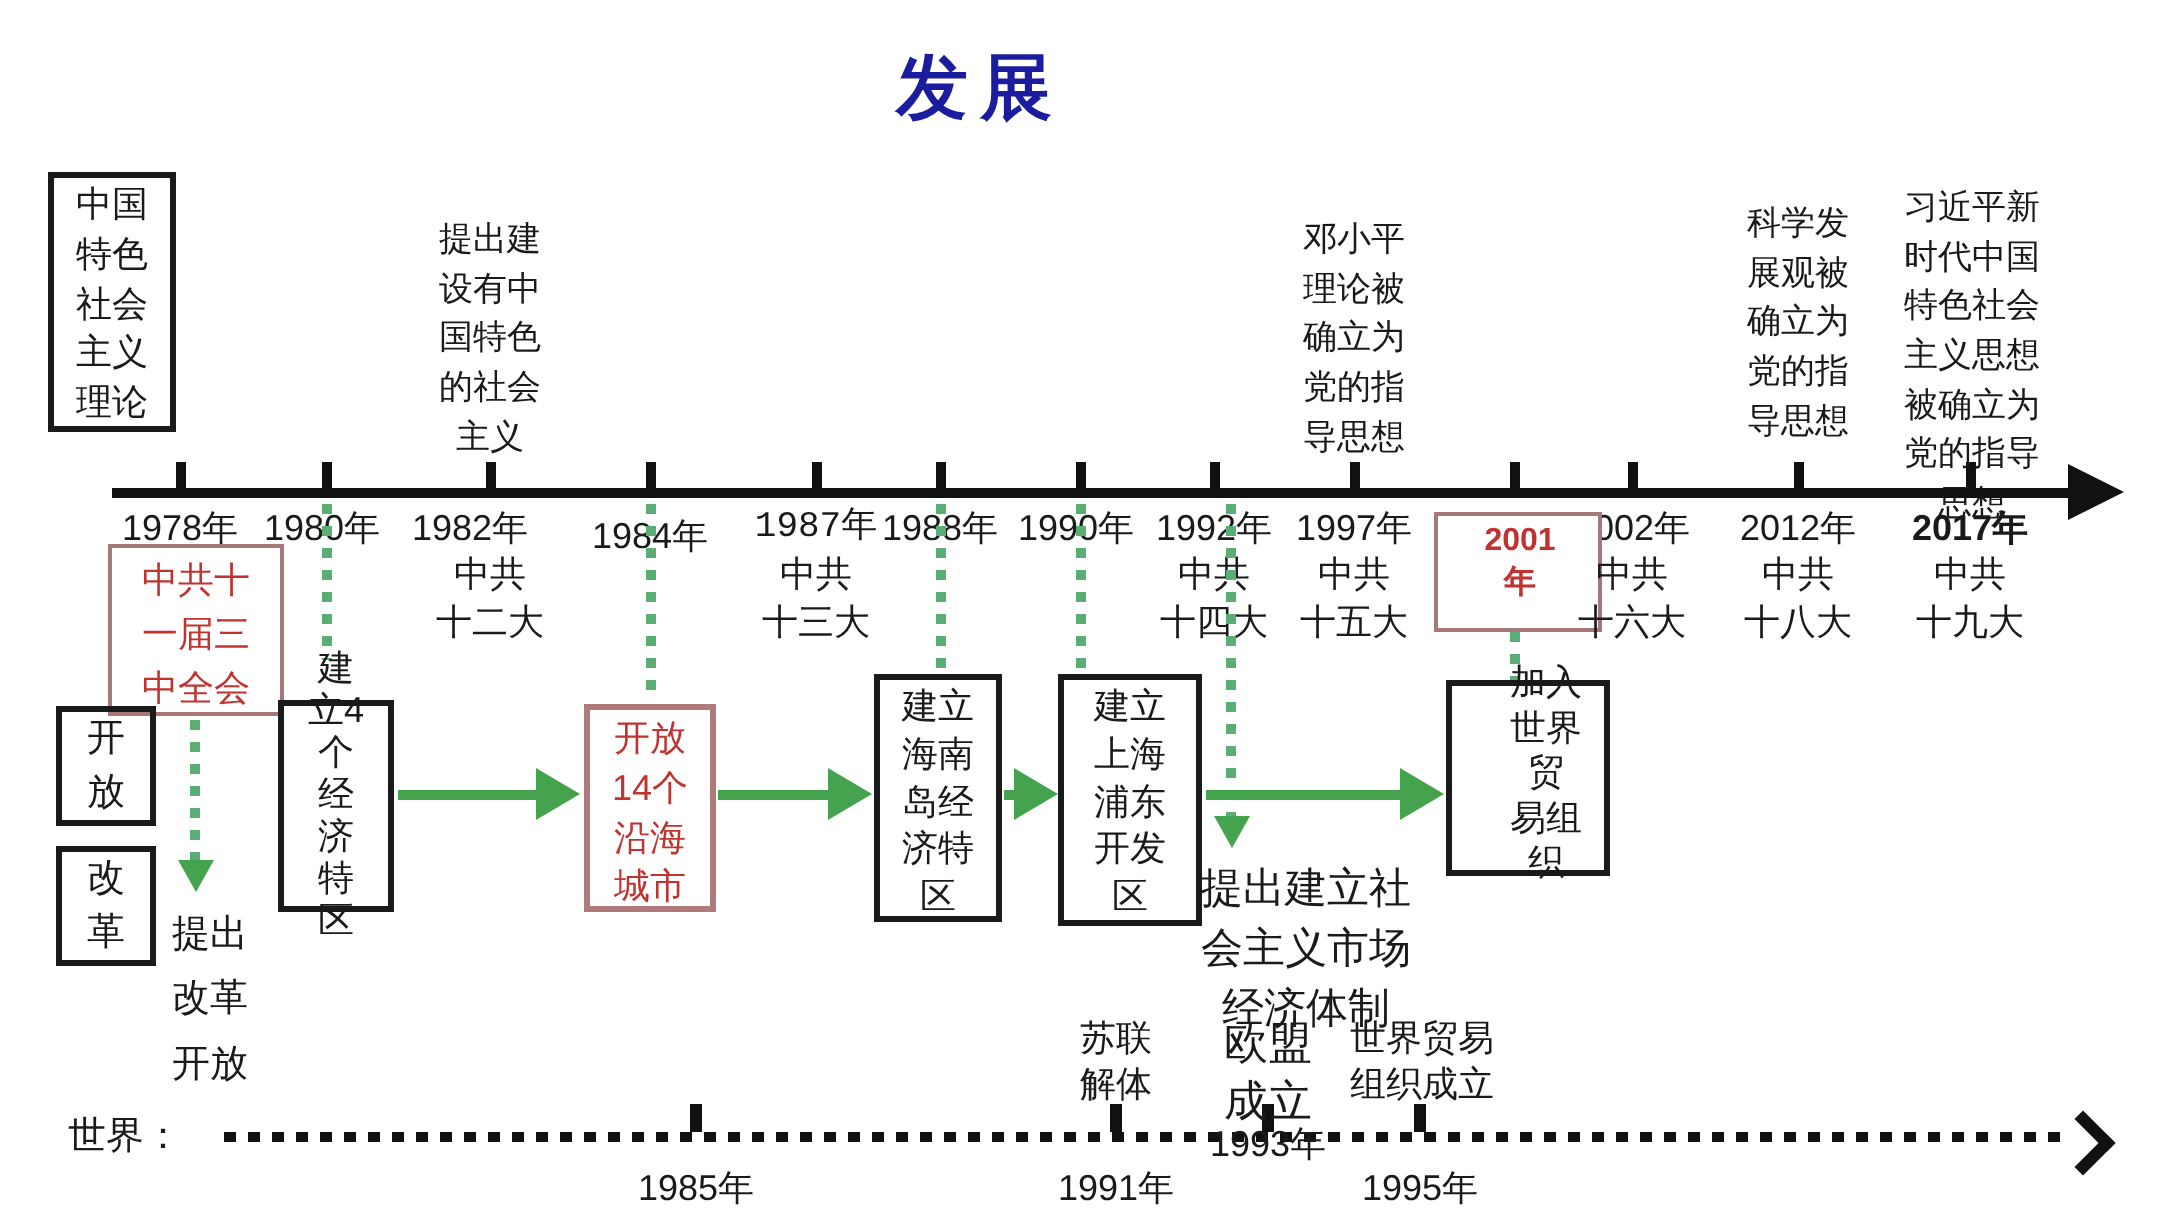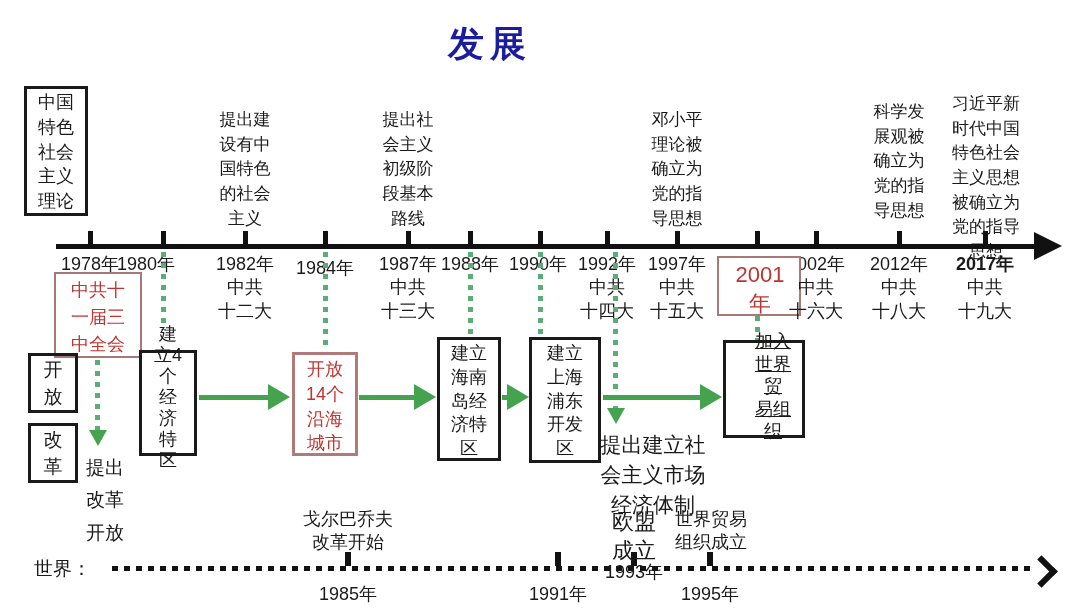--- a/index.html
+++ b/index.html
@@ -51,34 +51,34 @@
   <div class="tick" style="left:468px;top:231px;"></div>
   <div class="tick" style="left:538px;top:231px;"></div>
   <div class="tick" style="left:605px;top:231px;"></div>
   <div class="tick" style="left:675px;top:231px;"></div>
   <div class="tick" style="left:755px;top:231px;"></div>
   <div class="tick" style="left:814px;top:231px;"></div>
   <div class="tick" style="left:897px;top:231px;"></div>
   <div class="tick" style="left:983px;top:231px;"></div>
 
   <div class="txt yl" style="left:50px;top:252px;width:80px;">1978年</div>
-  <div class="txt yl" style="left:106px;top:252px;width:80px;">1980年</div>
-  <div class="txt yl" style="left:205px;top:252px;width:80px;">1982年</div>
+  <div class="txt yl" style="left:121px;top:252px;width:80px;">1980年</div>
+  <div class="txt yl" style="left:195px;top:252px;width:80px;">1982年</div>
   <div class="txt yl" style="left:285px;top:256px;width:80px;">1984年</div>
-  <div class="txt yl" style="left:368px;top:252px;width:80px;">1987年</div>
+  <div class="txt yl" style="left:368px;top:252px;width:80px;font-family:Liberation Mono, monospace;">1987年</div>
   <div class="txt yl" style="left:430px;top:252px;width:80px;">1988年</div>
   <div class="txt yl" style="left:498px;top:252px;width:80px;">1990年</div>
   <div class="txt yl" style="left:567px;top:252px;width:80px;">1992年</div>
   <div class="txt yl" style="left:637px;top:252px;width:80px;">1997年</div>
   <div class="txt yl" style="left:776px;top:252px;width:80px;">2002年</div>
   <div class="txt yl" style="left:859px;top:252px;width:80px;">2012年</div>
   <div class="txt yl" style="left:945px;top:252px;width:80px;font-weight:bold;">2017年</div>
 
   <div class="frame-red" style="left:717px;top:256px;width:84px;height:60px;"></div>
-  <div class="txt red" style="left:717px;top:261px;width:86px;font-size:22px;line-height:1.3;">2001
+  <div class="txt red" style="left:717px;top:261px;width:86px;font-size:16px;line-height:1.3;font-weight:bold;">2001
 年</div>
 
   <div class="txt cong" style="left:200px;top:276px;width:90px;">中共
 十二大</div>
   <div class="txt cong" style="left:363px;top:276px;width:90px;">中共
 十三大</div>
   <div class="txt cong" style="left:562px;top:276px;width:90px;">中共
 十四大</div>
   <div class="txt cong" style="left:632px;top:276px;width:90px;">中共
 十五大</div>
@@ -87,25 +87,20 @@
   <div class="txt cong" style="left:854px;top:276px;width:90px;">中共
 十八大</div>
   <div class="txt cong" style="left:940px;top:276px;width:90px;">中共
 十九大</div>
 
   <div class="txt ann" style="left:200px;top:108px;width:90px;">提出建
 设有中
 国特色
 的社会
 主义</div>
-  <div class="txt ann" style="left:363px;top:108px;width:90px;">提出社
-会主义
-初级阶
-段基本
-路线</div>
   <div class="txt ann" style="left:632px;top:108px;width:90px;">邓小平
 理论被
 确立为
 党的指
 导思想</div>
   <div class="txt ann" style="left:854px;top:100px;width:90px;">科学发
 展观被
 确立为
 党的指
 导思想</div>
@@ -169,21 +164,21 @@
 上海
 浦东
 开发
 区</div>
 
   <div class="txt" style="left:597px;top:430px;width:112px;font-size:21px;line-height:1.42;">提出建立社
 会主义市场
 经济体制</div>
 
   <div class="frame" style="left:723px;top:340px;width:82px;height:98px;"></div>
-  <div class="txt" style="left:723px;top:330px;width:100px;font-size:18px;line-height:1.25;text-decoration:underline;">加入
+  <div class="txt" style="left:723px;top:330px;width:100px;font-size:18px;line-height:1.25;">加入
 世界
 贸
 易组
 织</div>
 
   <div class="g-line" style="left:199px;top:395px;width:70px;"></div>
   <div class="g-head-right" style="left:268px;top:384px;"></div>
   <div class="g-line" style="left:359px;top:395px;width:56px;"></div>
   <div class="g-head-right" style="left:414px;top:384px;"></div>
   <div class="g-line" style="left:502px;top:395px;width:7px;"></div>
@@ -193,22 +188,22 @@
 
   <div class="txt" style="left:34px;top:556px;width:70px;font-size:19px;text-align:left;">世界：</div>
   <div class="w-dotline" style="left:112px;top:566px;width:922px;"></div>
   <div class="w-chevron" style="left:1030px;top:560px;"></div>
 
   <div class="wtick" style="left:345px;top:552px;"></div>
   <div class="wtick" style="left:555px;top:552px;"></div>
   <div class="wtick" style="left:631px;top:552px;"></div>
   <div class="wtick" style="left:707px;top:552px;"></div>
 
-  <div class="txt" style="left:286px;top:508px;width:124px;font-size:18px;line-height:1.3;">戈尔巴乔夫
-改革开始</div>
+  <div class="txt" style="left:523px;top:508px;width:70px;font-size:18px;line-height:1.3;">苏联
+解体</div>
   <div class="txt" style="left:599px;top:508px;width:70px;font-size:22px;line-height:1.3;">欧盟
 成立</div>
   <div class="txt" style="left:668px;top:508px;width:86px;font-size:18px;line-height:1.3;text-align:center;">世界贸易
 组织成立</div>
 
   <div class="txt yl" style="left:308px;top:582px;width:80px;">1985年</div>
   <div class="txt yl" style="left:518px;top:582px;width:80px;">1991年</div>
   <div class="txt yl" style="left:594px;top:560px;width:80px;">1993年</div>
   <div class="txt yl" style="left:670px;top:582px;width:80px;">1995年</div>
 

